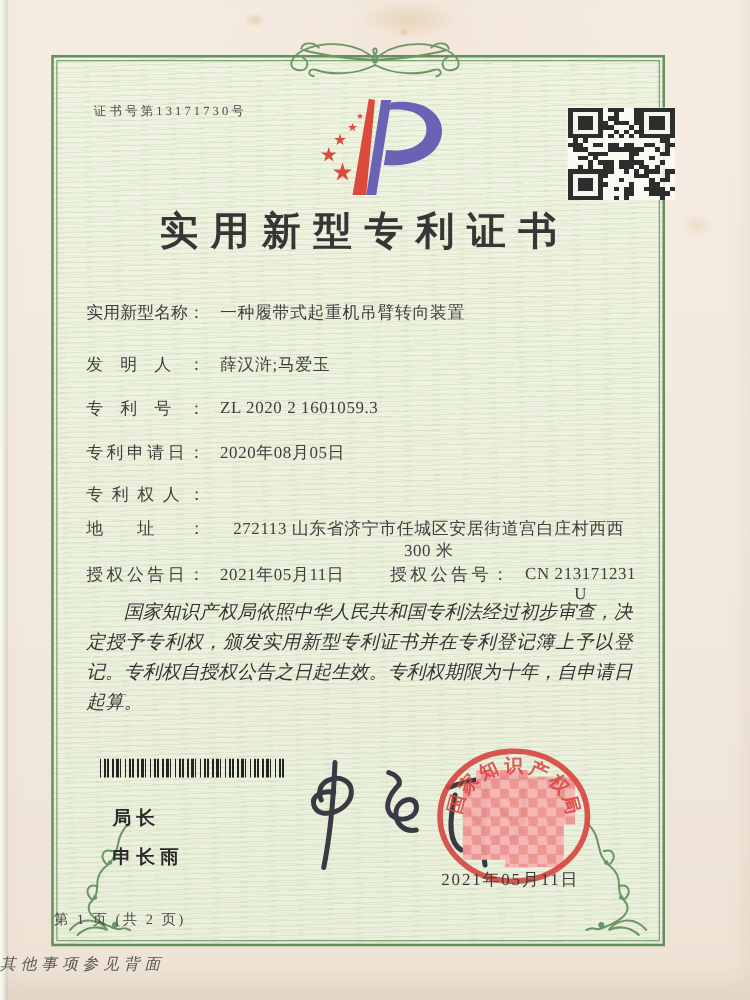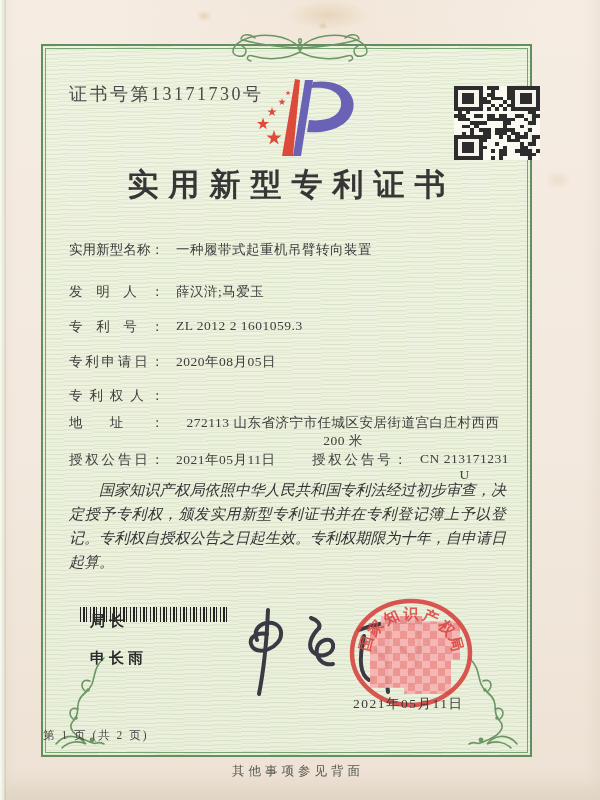--- a/index.html
+++ b/index.html
@@ -23,56 +23,56 @@
     background:
       repeating-linear-gradient(178deg, rgba(130,165,105,.13) 0 1px, rgba(0,0,0,0) 1px 4px),
       repeating-linear-gradient(2deg, rgba(150,180,120,.09) 0 1px, rgba(0,0,0,0) 1px 5px),
       linear-gradient(#eff3e1,#ebf0dc);}
   .cert::before{content:"";position:absolute;inset:2px;border:1px solid #7ba273;pointer-events:none;}
 
   .orn-top{position:absolute;left:calc(50% - 92px);top:-16px;width:210px;height:36px;}
   .orn-bl{position:absolute;left:5px;bottom:5px;width:60px;height:94px;}
   .orn-br{position:absolute;right:5px;bottom:5px;width:60px;height:94px;transform:scaleX(-1);}
 
-  .cert-no{position:absolute;left:26px;top:36px;font-size:18px;letter-spacing:2.5px;color:#4a4a48;}
+  .cert-no{position:absolute;left:32px;top:36px;font-size:10px;letter-spacing:2.5px;color:#4a4a48;}
   .logo{position:absolute;left:198px;top:30px;width:128px;height:84px;}
   .qr{position:absolute;left:411px;top:40px;width:86px;height:74px;background:rgba(252,251,245,.85);}
   .title{position:absolute;top:118px;left:0;right:0;margin:0;text-align:center;
     font-weight:700;font-size:31px;letter-spacing:10px;text-indent:10px;color:#363636;
     font-family:"Liberation Serif","DejaVu Serif",serif;}
 
   .frow{position:absolute;left:26px;right:20px;display:flex;font-size:13.5px;color:#3e3e3e;}
   .flabel{width:95px;flex:none;display:inline-flex;justify-content:space-between;margin-right:12px;white-space:nowrap;}
   .fvalue{letter-spacing:.5px;text-align:center;}
   .fvalue .line{display:block;}
   .gv1{width:136px;flex:none;letter-spacing:.5px;}
 
   .body{position:absolute;left:26px;right:24px;top:432px;font-style:italic;
     font-size:15px;line-height:1.6;color:#333;text-align:justify;}
   .body p{margin:0;text-indent:2em;}
 
   .barcode{position:absolute;left:37px;top:561px;width:148px;height:15px;
     background:
       repeating-linear-gradient(90deg,#23231f 0 1px,transparent 1px 3px,#23231f 3px 5px,transparent 5px 6px,#23231f 6px 7px,transparent 7px 10px);}
-  .director{position:absolute;left:47px;top:566px;font-family:Liberation Serif, serif;
+  .director{position:absolute;left:47px;top:599px;font-family:Liberation Serif, serif;
     font-weight:700;font-size:15px;letter-spacing:4px;color:#2b2b2b;}
-  .director .dname{margin-top:18px;}
+  .director .dname{margin-top:12px;}
   .signature{position:absolute;left:178px;top:558px;width:215px;height:100px;}
 
   .seal{position:absolute;left:305px;top:551px;width:126px;height:112px;}
   .seal svg{position:absolute;inset:0;}
   .seal-redact{position:absolute;left:327px;top:570px;width:90px;height:78px;opacity:.96;
     background:
       repeating-conic-gradient(rgba(246,183,181,.9) 0 25%, rgba(236,145,142,.9) 0 50%) 0 0/15px 15px,
       repeating-conic-gradient(#f3b0ae 0 25%, #ee9b98 0 50%) 4px 6px/21px 21px;
     clip-path:polygon(0 14%,12% 14%,12% 0,58% 0,58% 7%,100% 7%,100% 56%,90% 56%,90% 100%,38% 100%,38% 92%,0 92%);}
   .seal-date{position:absolute;left:310px;top:649px;font-size:13.5px;letter-spacing:1.5px;color:#3a3a3a;}
 
   .page-no{position:absolute;left:0;right:0;top:682px;font-size:11.5px;letter-spacing:2px;color:#474747;}
-  .back-note{position:absolute;left:0;right:4px;top:763px;text-align:center;
+  .back-note{position:absolute;left:0;right:4px;top:763px;font-style:italic;
     font-size:12.5px;letter-spacing:4px;color:#57574e;}
 </style>
 </head>
 <body>
 
 <div class="photo">
   <div class="page-edge"></div>
   <div class="stain s1"></div>
   <div class="stain s2"></div>
   <div class="stain s3"></div>
@@ -298,21 +298,21 @@
         </span>
       <span class="fvalue">薛汉浒;马爱玉</span>
     </div>
     <div class="frow" style="top:272px">
       <span class="flabel js-justify">
           <span>专</span>
           <span>利</span>
           <span>号</span>
           <span>：</span>
         </span>
-      <span class="fvalue">ZL 2012 2 1601059.3</span>
+      <span class="fvalue">ZL 2020 2 1601059.3</span>
     </div>
     <div class="frow" style="top:307px">
       <span class="flabel js-justify">
           <span>专</span>
           <span>利</span>
           <span>申</span>
           <span>请</span>
           <span>日</span>
           <span>：</span>
         </span>
@@ -327,21 +327,21 @@
           <span>：</span>
         </span>
     </div>
     <div class="frow" style="top:368px">
       <span class="flabel js-justify">
           <span>地</span>
           <span>址</span>
           <span>：</span>
         </span>
       <span class="fvalue">
-          <span class="line">272113 山东省济宁市任城区安居街道宫白庄村西西 200 米</span>
+          <span class="line">272113 山东省济宁市任城区安居街道宫白庄村西西 300 米</span>
         </span>
     </div>
     <div class="frow" style="top:405px">
       <span class="flabel js-justify">
           <span>授</span>
           <span>权</span>
           <span>公</span>
           <span>告</span>
           <span>日</span>
           <span>：</span>

